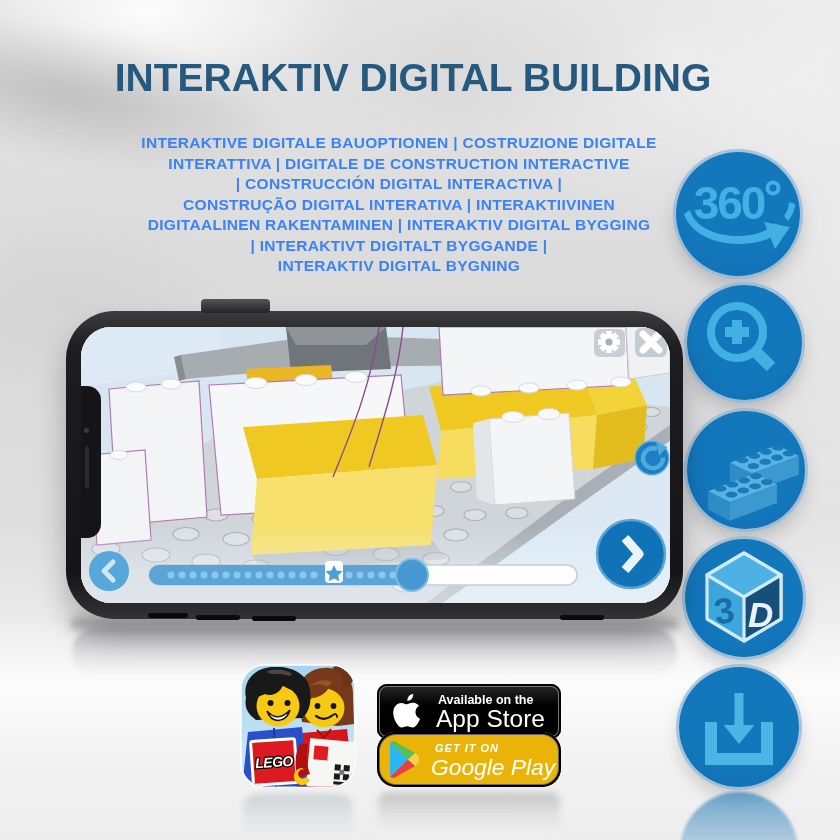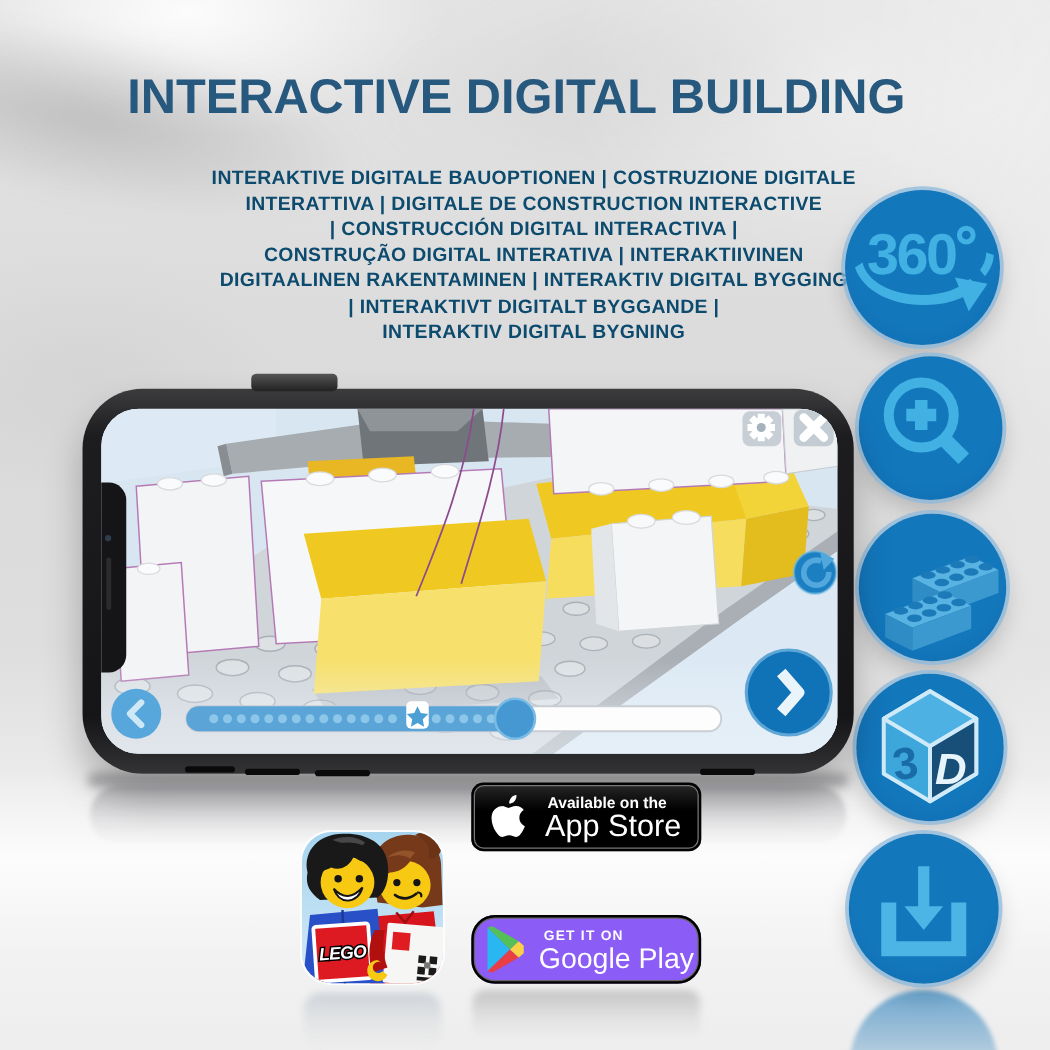--- a/index.html
+++ b/index.html
@@ -20,23 +20,23 @@
 <div class="abs" style="left:300px;top:-30px;width:560px;height:170px;transform:rotate(-6deg);border-radius:50%;background:radial-gradient(ellipse at 50% 50%,rgba(190,190,190,.35),rgba(190,190,190,0) 70%);filter:blur(14px);"></div>
 
 <div class="abs" style="left:430px;top:-60px;width:500px;height:300px;background:radial-gradient(ellipse at 50% 40%,rgba(255,255,255,.5),rgba(255,255,255,0) 65%);"></div>
 
 <div class="abs" style="left:-90px;top:200px;width:320px;height:200px;background:radial-gradient(ellipse at 50% 50%,rgba(190,190,190,.22),rgba(190,190,190,0) 70%);"></div>
 
 <div class="abs" style="left:680px;top:-40px;width:320px;height:860px;background:radial-gradient(ellipse at 50% 30%,rgba(255,255,255,.4),rgba(255,255,255,0) 68%);"></div>
 
 <div class="abs" style="left:0;top:618px;width:840px;height:222px;background:linear-gradient(180deg,rgba(255,255,255,0) 0%,rgba(255,255,255,.85) 30%,rgba(252,252,252,.45) 65%,rgba(250,250,250,.25) 100%);"></div>
 
-<div class="abs" style="left:0;top:56px;width:826px;text-align:center;font-size:39px;font-weight:bold;letter-spacing:0;color:#27587d;">INTERACTIVE DIGITAL BUILDING</div>
-
-<div class="abs" style="left:0;top:133px;width:798px;text-align:center;font-size:15.5px;font-weight:bold;letter-spacing:.3px;line-height:20.5px;color:#0c4a6e;padding-left:28px;">
+<div class="abs" style="left:0;top:56px;width:826px;text-align:center;font-size:39px;font-weight:bold;letter-spacing:0;color:#27587d;">INTERAKTIV DIGITAL BUILDING</div>
+
+<div class="abs" style="left:0;top:133px;width:798px;text-align:center;font-size:15.5px;font-weight:bold;letter-spacing:.3px;line-height:20.5px;color:#3b82f6;">
 INTERAKTIVE DIGITALE BAUOPTIONEN | COSTRUZIONE DIGITALE<br>
 INTERATTIVA | DIGITALE DE CONSTRUCTION INTERACTIVE<br>
 | CONSTRUCCIÓN DIGITAL INTERACTIVA |<br>
 CONSTRUÇÃO DIGITAL INTERATIVA | INTERAKTIIVINEN<br>
 DIGITAALINEN RAKENTAMINEN | INTERAKTIV DIGITAL BYGGING<br>
 | INTERAKTIVT DIGITALT BYGGANDE |<br>
 INTERAKTIV DIGITAL BYGNING
 </div>
 
 <div class="circ" style="left:676px;top:152px;width:124px;height:124px;">
@@ -393,30 +393,30 @@
         <rect x="95" y="117" width="15" height="3"></rect>
       </g>
     </g>
 
     <path d="M60 80 C55 88 54 102 58 114 L70 110 C66 100 66 88 68 80 Z" fill="#b2100f"></path>
     <path d="M62 104 a8.5 8.5 0 1 0 8 12 l-4 -3 a4.5 4.5 0 1 1 -1 -7 Z" fill="#f8c913"></path>
   </g>
 </svg>
 </div>
 
-<div class="abs" style="left:377px;top:626px;width:184px;height:55px;border-radius:10px;background:linear-gradient(180deg,#2a2a2a,#000 40%);box-shadow:inset 0 0 0 2px #000, inset 0 0 0 3px #777;">
+<div class="abs" style="left:377px;top:684px;width:184px;height:55px;border-radius:10px;background:linear-gradient(180deg,#2a2a2a,#000 40%);box-shadow:inset 0 0 0 2px #000, inset 0 0 0 3px #777;">
   <svg width="184" height="55" viewBox="0 0 184 55">
 
     <path d="M34.6 14.9c1.9-2.3 1.6-4.6 1.5-4.9-.1 0-2.6.2-4.3 2.3-1.6 1.9-1.5 4.3-1.4 4.4.1.2 2.5.1 4.2-1.8zM38.5 28.1c0-4.2 3.4-6 3.5-6.1-1.9-2.8-4.9-3.2-6-3.2-2.5-.3-4.9 1.5-6.2 1.5-1.3 0-3.3-1.5-5.4-1.4-2.8 0-5.3 1.6-6.8 4.1-2.9 5-.7 12.4 2.1 16.4 1.4 2 3 4.2 5.2 4.1 2.1-.1 2.9-1.3 5.4-1.3s3.2 1.3 5.4 1.3c2.2 0 3.6-2 5-4 1.6-2.3 2.2-4.6 2.2-4.7-.1-.1-4.4-1.7-4.4-6.7z" fill="#fff"></path>
     <text x="61" y="20" font-size="12.5" font-weight="bold" fill="#fff" font-family="Liberation Sans,sans-serif">Available on the</text>
     <text x="59" y="43" font-size="24.5" fill="#fff" font-family="Liberation Sans,sans-serif">App Store</text>
   </svg>
 </div>
 
-<div class="abs" style="left:377px;top:732px;width:184px;height:55px;border-radius:19px;background:#8b5cf6;box-shadow:inset 0 0 0 2px #000, inset 0 0 0 3px #666;">
+<div class="abs" style="left:377px;top:732px;width:184px;height:55px;border-radius:19px;background:#eab308;box-shadow:inset 0 0 0 2px #000, inset 0 0 0 3px #666;font-style:italic;">
   <svg width="184" height="55" viewBox="0 0 184 55">
 
     <g>
       <path d="M13 10 L13 45 L31 27.5 Z" fill="#2ab6f0"></path>
       <path d="M13 10 L31 27.5 L38 20.5 L19 9 Z" fill="#4caf50" opacity="0"></path>
       <polygon points="13,10 31,27.5 38,21 17,9" fill="#53c058"></polygon>
       <polygon points="13,45 31,27.5 38,34 17,46" fill="#e93e43"></polygon>
       <polygon points="38,21 31,27.5 38,34 42,30.5 42,24.5" fill="#f8d146"></polygon>
     </g>
     <text x="58" y="20" font-size="11" font-weight="bold" letter-spacing="1" fill="#fff" font-family="Liberation Sans,sans-serif">GET IT ON</text>

